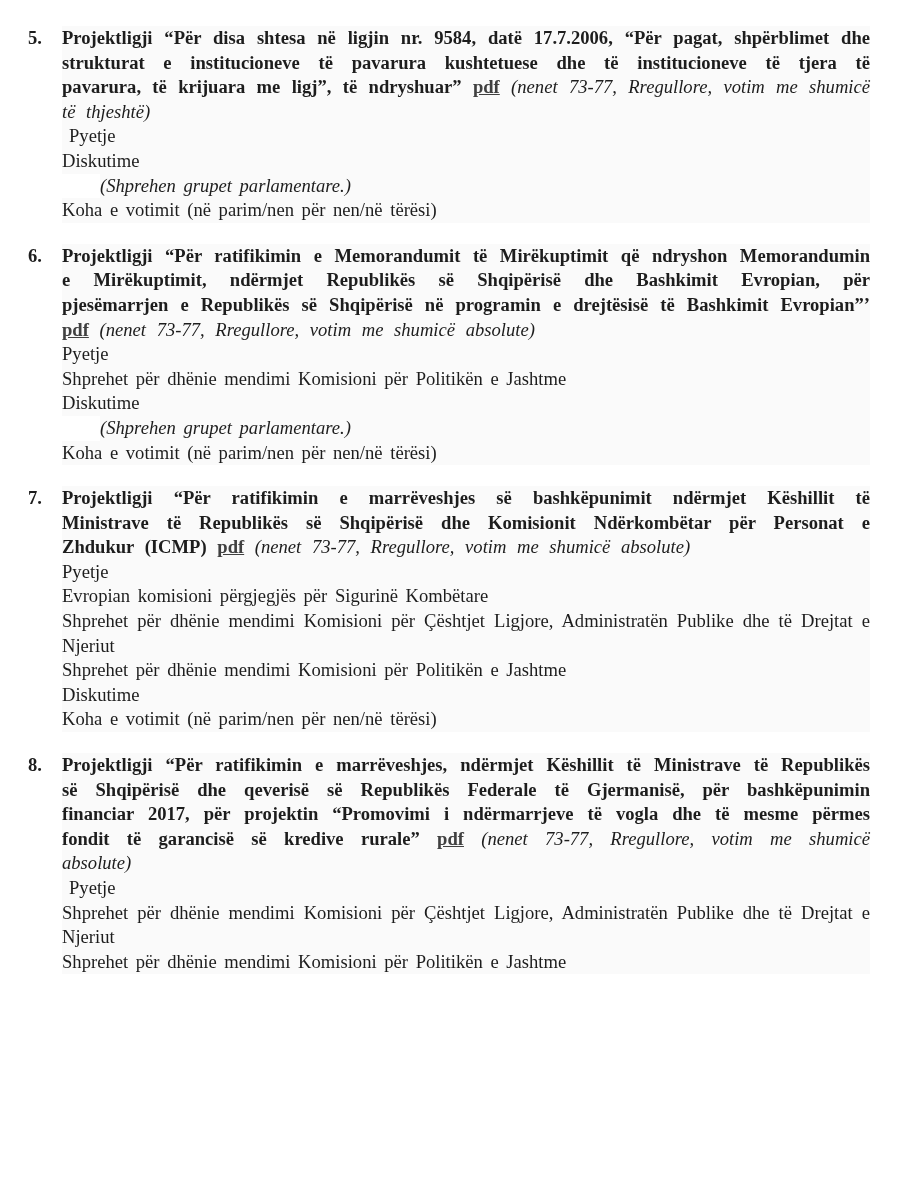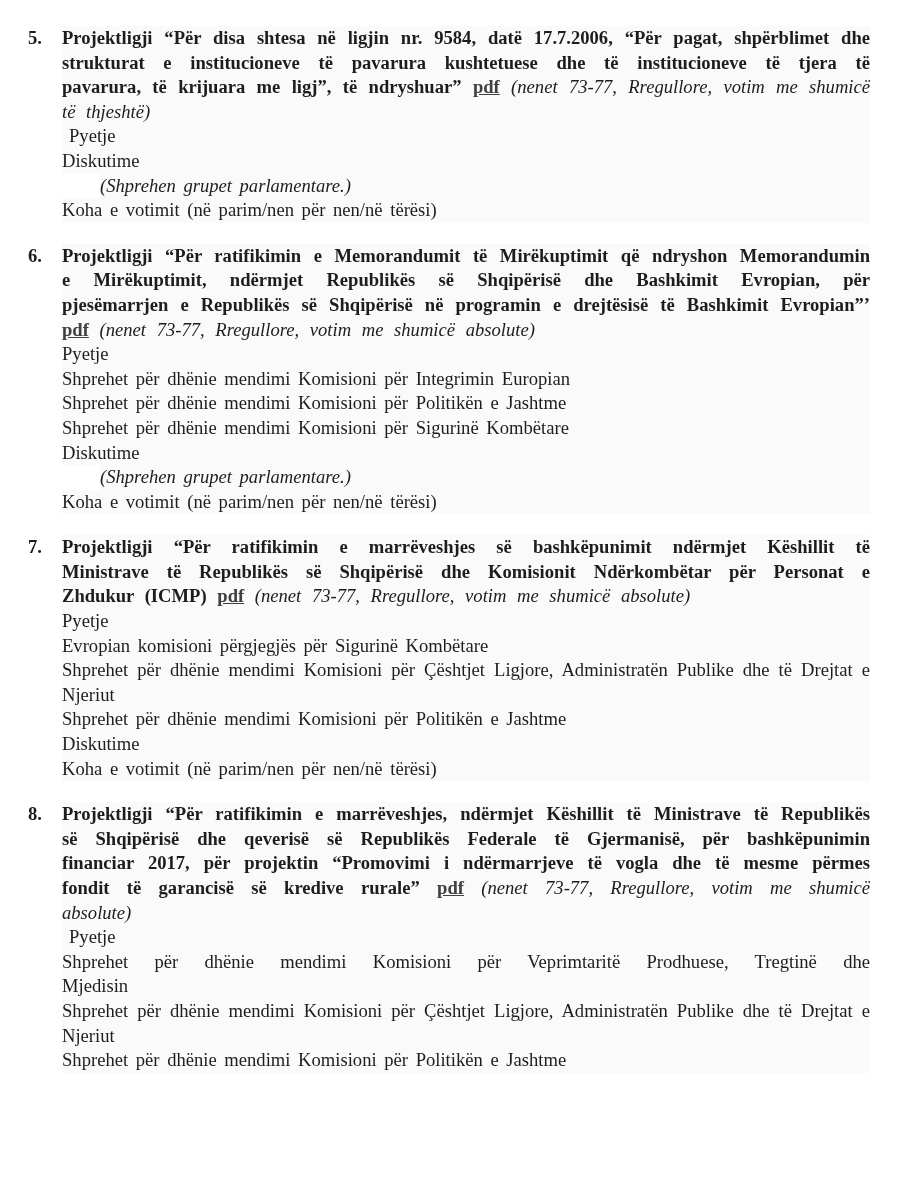--- a/index.html
+++ b/index.html
@@ -86,23 +86,21 @@
           <p class="line it">(Shprehen grupet parlamentare.)</p>
           <p class="line">Koha e votimit (në parim/nen për nen/në tërësi)</p>
         </div>
   </li>
 
   <li class="item">
     <span class="num">6.</span>
     <div class="body">
       <p class="head"><span class="bold">Projektligji “Për ratifikimin e Memorandumit të Mirëkuptimit që ndryshon Memorandumin e Mirëkuptimit, ndërmjet Republikës së Shqipërisë dhe Bashkimit Evropian, për pjesëmarrjen e Republikës së Shqipërisë në programin e drejtësisë të Bashkimit Evropian”’</span> <a class="pdf" href="#">pdf</a> <span class="note">(nenet 73-77, Rregullore, votim me shumicë absolute)</span></p>
     <p class="line">Pyetje</p>
-          <p class="line">Shprehet për dhënie mendimi Komisioni për Integrimin Europian</p>
           <p class="line">Shprehet për dhënie mendimi Komisioni për Politikën e Jashtme</p>
-          <p class="line">Shprehet për dhënie mendimi Komisioni për Sigurinë Kombëtare</p>
           <p class="line">Diskutime</p>
           <p class="line it">(Shprehen grupet parlamentare.)</p>
           <p class="line">Koha e votimit (në parim/nen për nen/në tërësi)</p>
         </div>
   </li>
 
   <li class="item">
     <span class="num">7.</span>
     <div class="body">
       <p class="head"><span class="bold">Projektligji “Për ratifikimin e marrëveshjes së bashkëpunimit ndërmjet Këshillit të Ministrave të Republikës së Shqipërisë dhe Komisionit Ndërkombëtar për Personat e Zhdukur (ICMP)</span> <a class="pdf" href="#">pdf</a> <span class="note">(nenet 73-77, Rregullore, votim me shumicë absolute)</span></p>
@@ -113,19 +111,18 @@
           <p class="line">Diskutime</p>
           <p class="line">Koha e votimit (në parim/nen për nen/në tërësi)</p>
         </div>
   </li>
 
   <li class="item">
     <span class="num">8.</span>
     <div class="body">
       <p class="head"><span class="bold">Projektligji “Për ratifikimin e marrëveshjes, ndërmjet Këshillit të Ministrave të Republikës së Shqipërisë dhe qeverisë së Republikës Federale të Gjermanisë, për bashkëpunimin financiar 2017, për projektin “Promovimi i ndërmarrjeve të vogla dhe të mesme përmes fondit të garancisë së kredive rurale”</span> <a class="pdf" href="#">pdf</a> <span class="note">(nenet 73-77, Rregullore, votim me shumicë absolute)</span></p>
     <p class="line indent">Pyetje</p>
-          <p class="line wide">Shprehet për dhënie mendimi Komisioni për Veprimtaritë Prodhuese, Tregtinë dhe Mjedisin</p>
           <p class="line">Shprehet për dhënie mendimi Komisioni për Çështjet Ligjore, Administratën Publike dhe të Drejtat e Njeriut</p>
           <p class="line">Shprehet për dhënie mendimi Komisioni për Politikën e Jashtme</p>
         </div>
   </li>
 </ol>
 </div>
 
 </body></html>

